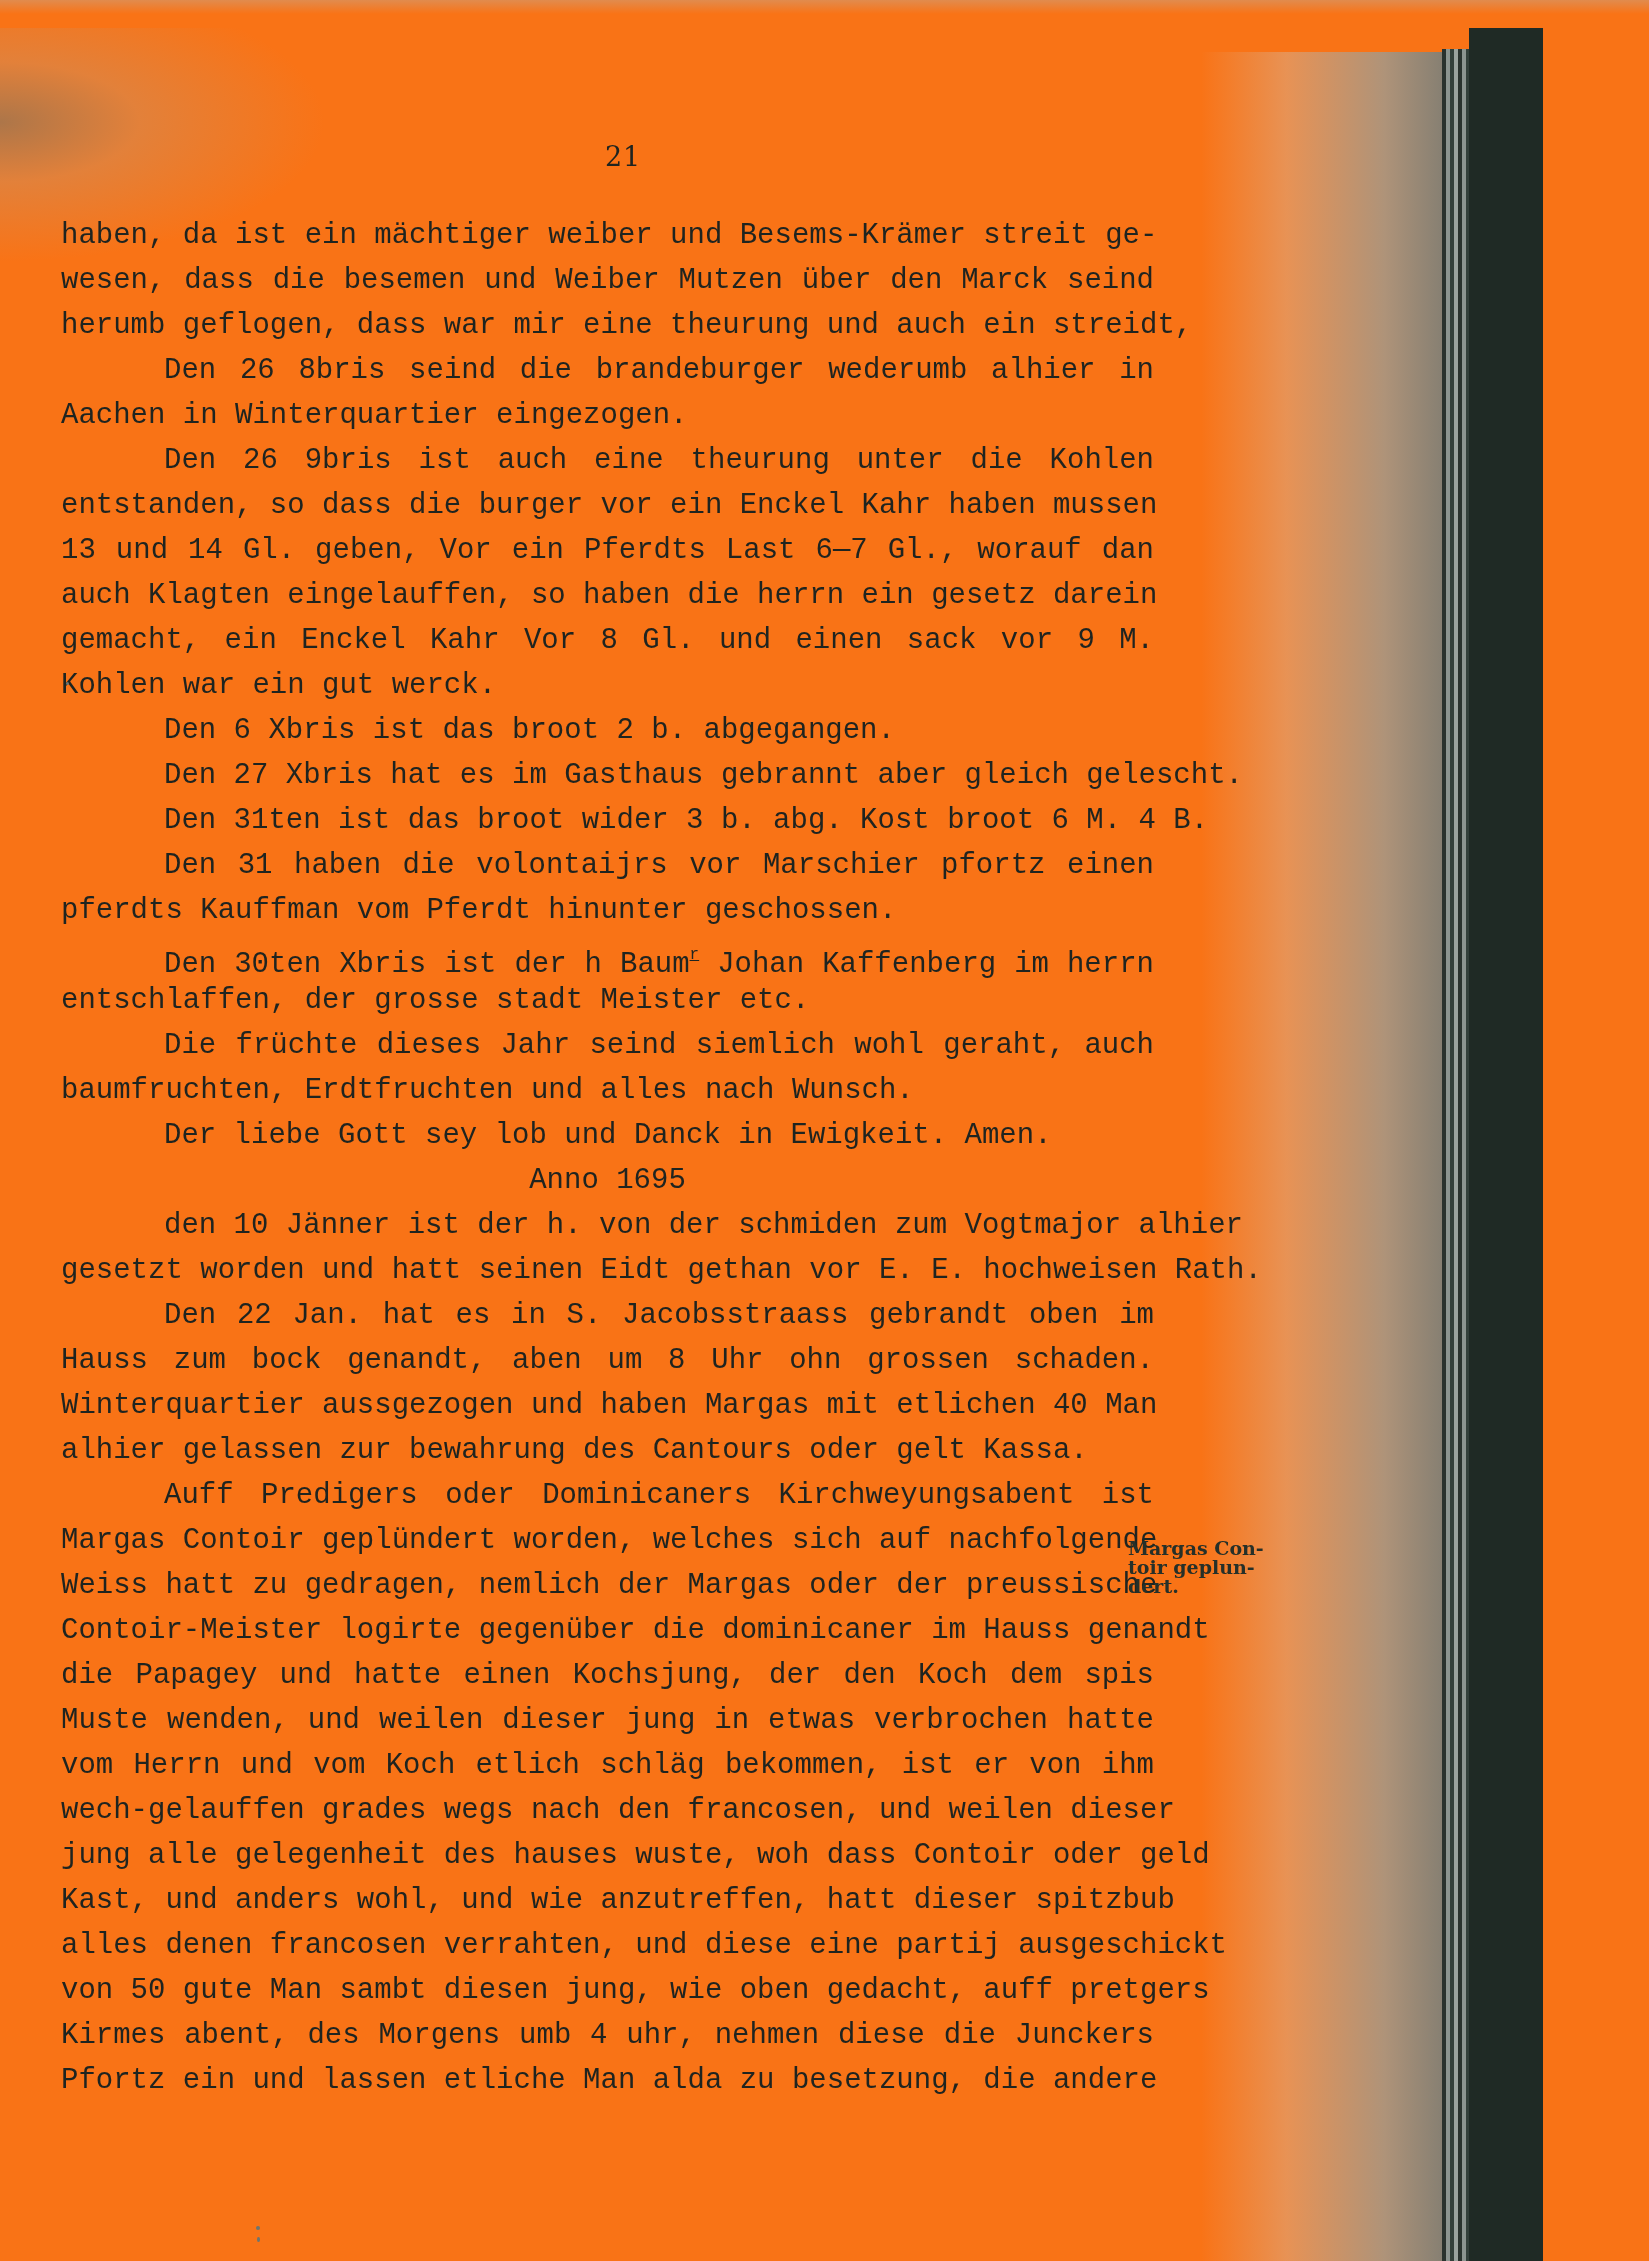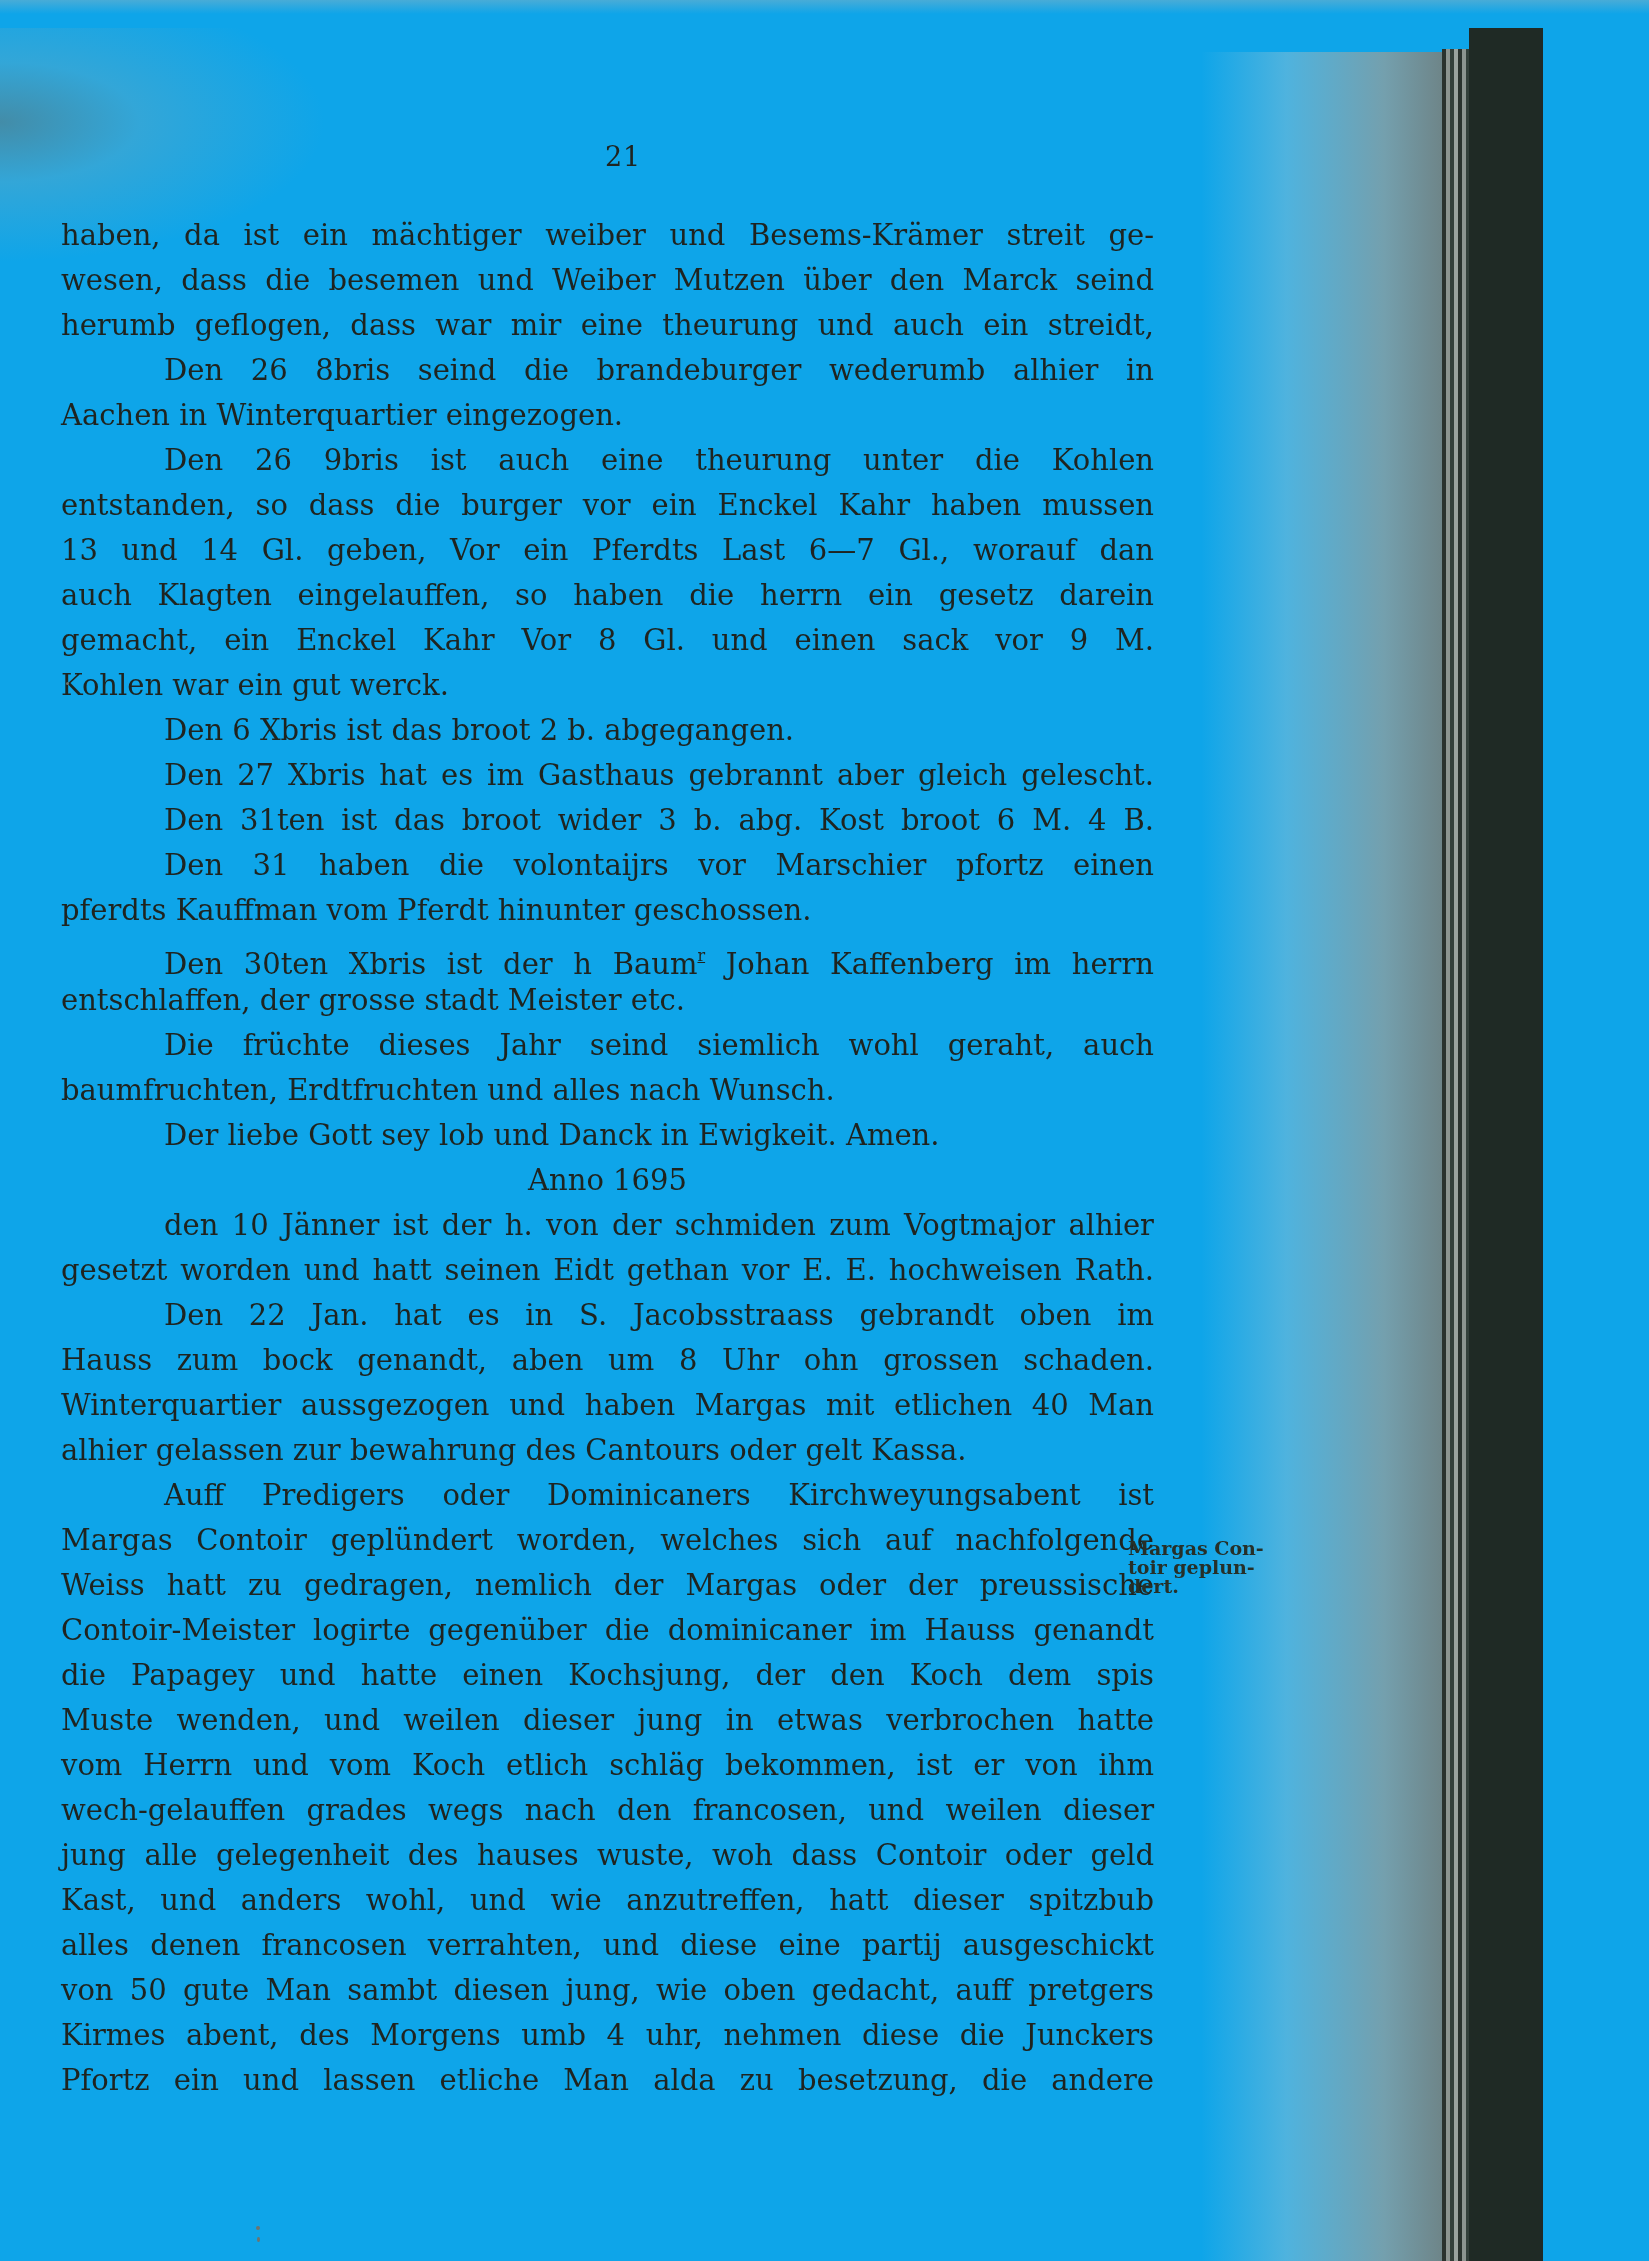--- a/index.html
+++ b/index.html
@@ -4,21 +4,21 @@
 <style>
   html, body { margin: 0; padding: 0; }
   body {
     width: 1649px; height: 2261px; position: relative; overflow: hidden;
     background: #ffffff;
     font-family: "DejaVu Serif", "Liberation Serif", serif;
     color: #1f2420;
   }
   .page {
     position: absolute; left: 0; top: 0; width: 1649px; height: 2261px;
-    background: #0ea5e9;
+    background: #f97316;
   }
   
   .smudge-tl {
     position: absolute; left: 0; top: 28px; width: 328px; height: 235px;
     background: radial-gradient(ellipse at 0% 40%, rgba(110,120,115,0.55) 0%, rgba(160,170,165,0.25) 30%, rgba(255,255,255,0) 70%);
   }
   .smudge-top {
     position: absolute; left: 0; top: 0; width: 1649px; height: 14px;
     background: linear-gradient(to bottom, rgba(180,185,182,0.35), rgba(255,255,255,0));
   }
@@ -33,21 +33,21 @@
   }
   .binding {
     position: absolute; left: 1469px; top: 28px; width: 74px; height: 2233px;
     background: #1f2a25;
   }
   .page-number {
     position: absolute; left: 605px; top: 141px; font-size: 27px; letter-spacing: 0.9px;
   }
   .text-block {
     position: absolute; left: 61px; top: 213px; width: 1093px;
-    font-size: 29px; line-height: 45px;
+    font-size: 29px; line-height: 45px; font-family: Liberation Mono, monospace;
   }
   .line {
     display: block; white-space: nowrap; text-align: justify; text-align-last: justify;
     height: 45px;
   }
   .line.last { text-align-last: left; }
   .line.indent { padding-left: 103px; }
   .line.center { text-align-last: center; }
   sup.abbr { font-size: 0.55em; vertical-align: 0.8em; text-decoration: underline; }
   .margin-note {

